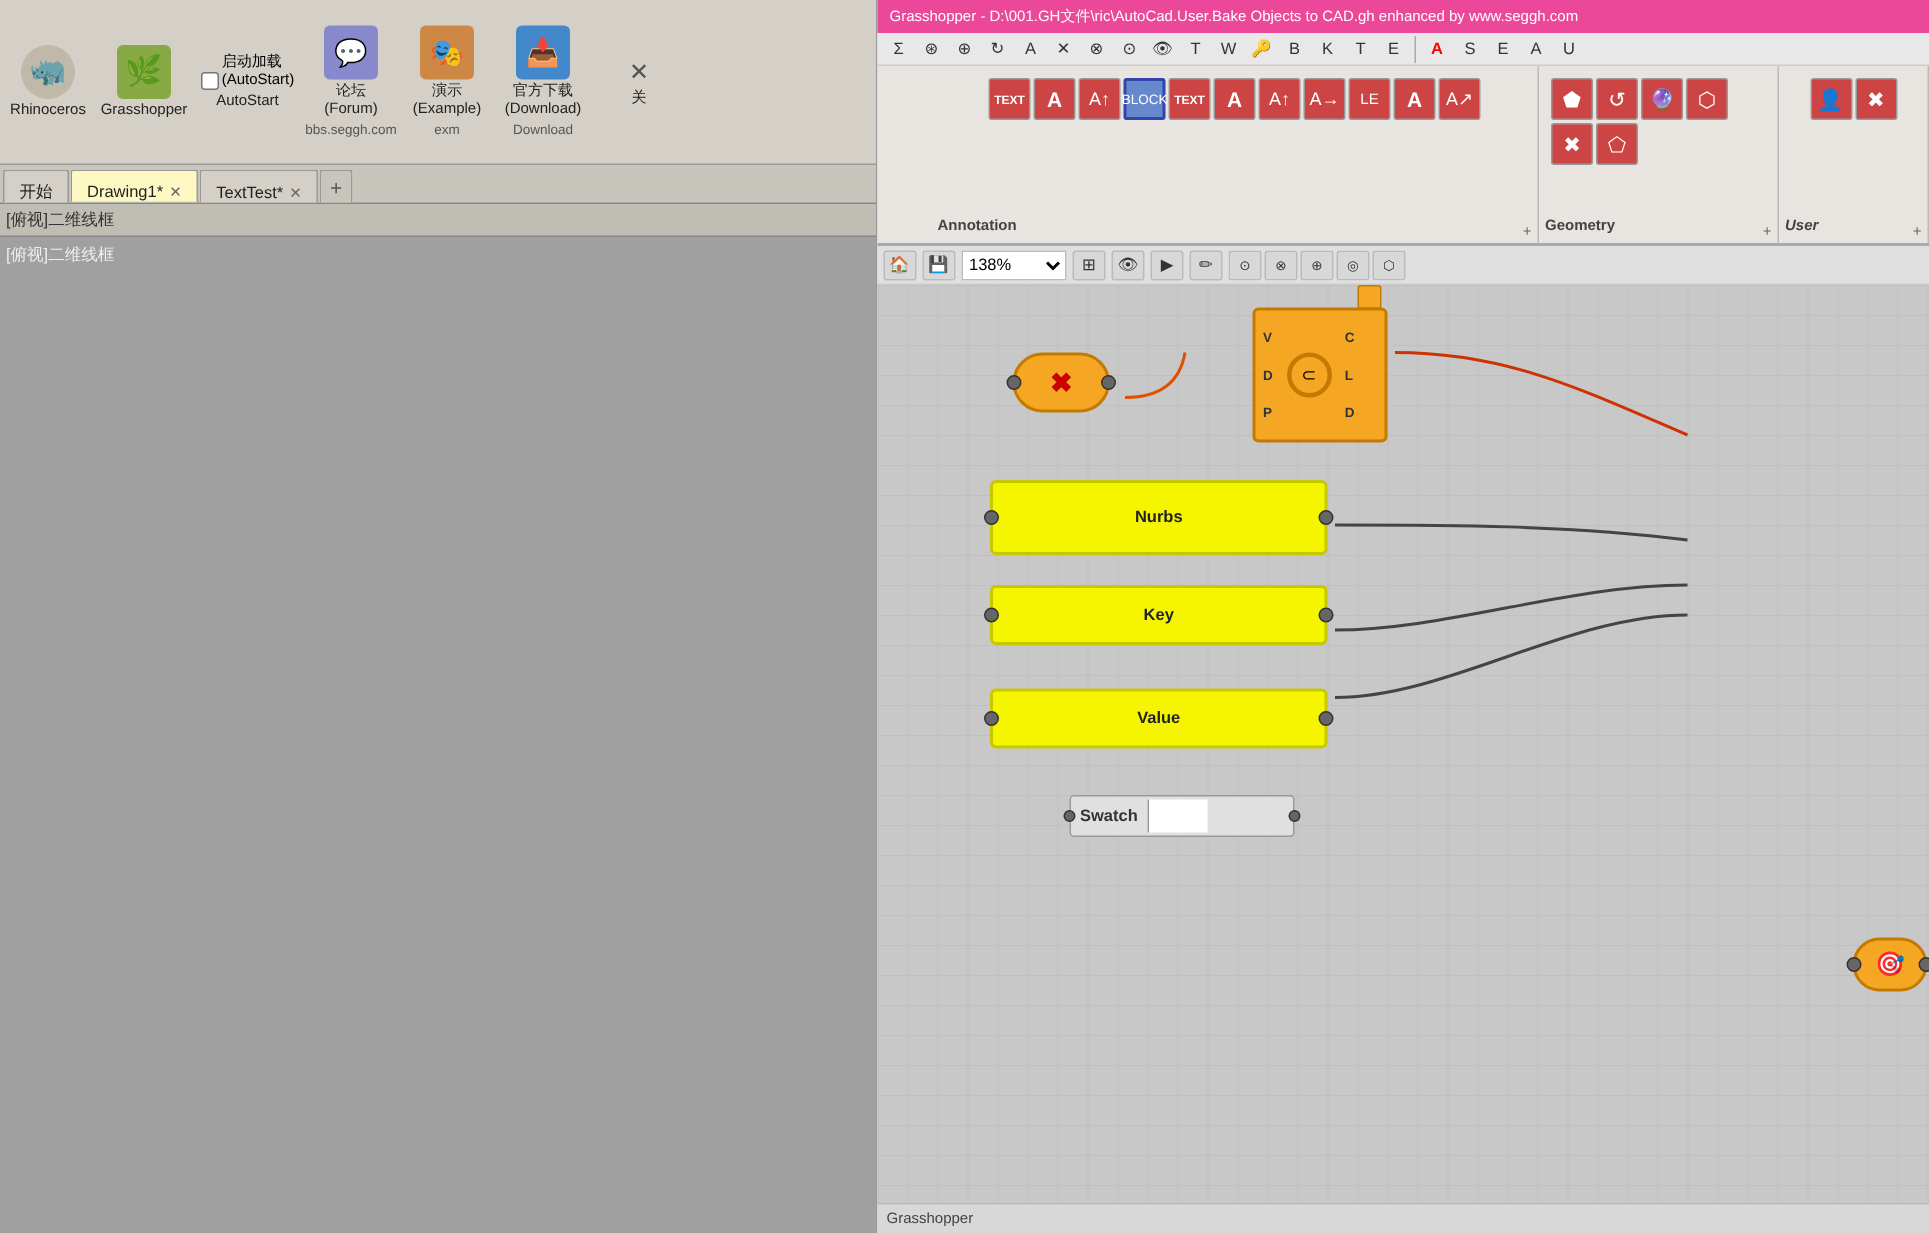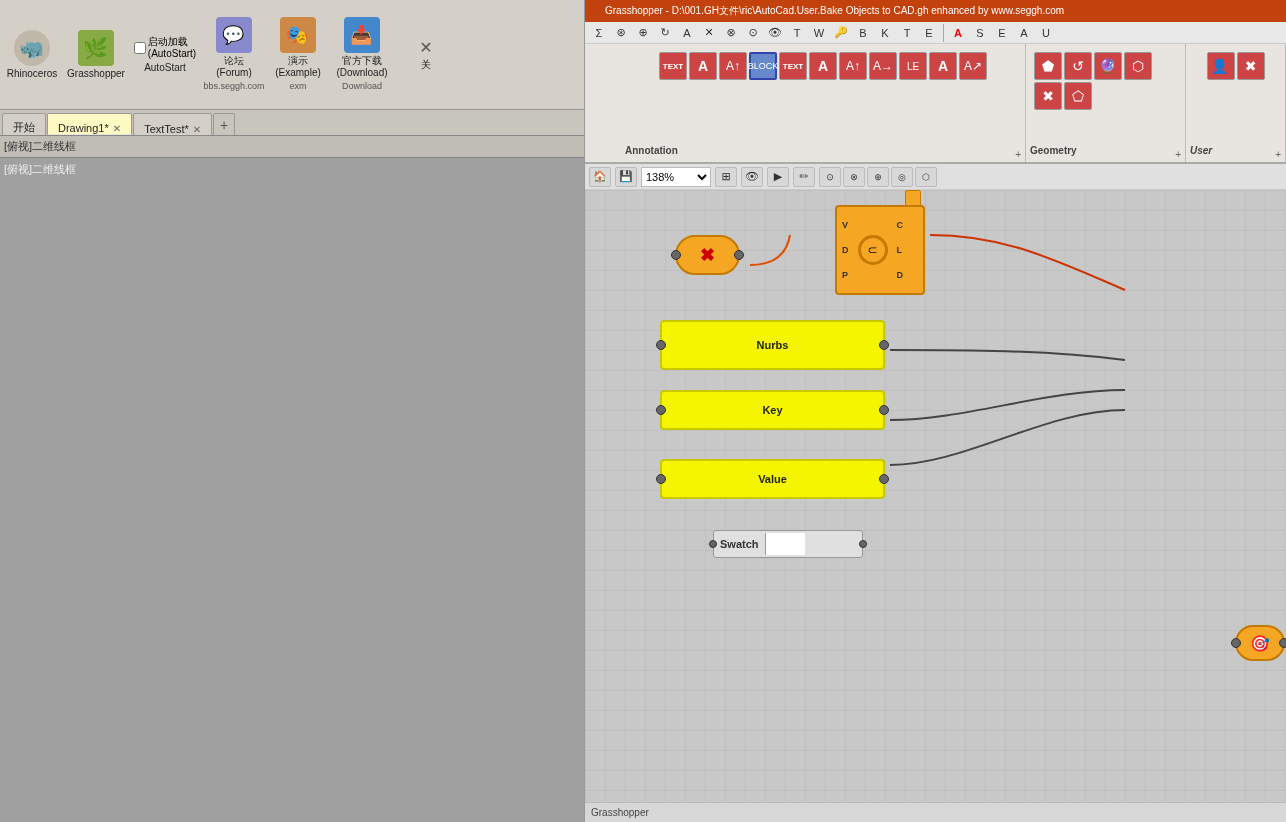--- a/index.html
+++ b/index.html
@@ -51,21 +51,21 @@
       display: flex;
       flex-direction: column;
       align-items: center;
       justify-content: center;
       width: 70px;
       min-height: 80px;
       cursor: pointer;
       padding: 4px 2px;
     }
     .autostart-check {
-      display: flex; align-items: center; gap: 2px; font-size: 10px;
+      display: flex; align-items: flex-end; gap: 2px; font-size: 10px;
     }
 
     
     #tab-bar {
       height: 26px;
       background: #c8c5bc;
       border-bottom: 1px solid #888;
       display: flex;
       align-items: flex-end;
       padding-left: 2px;
@@ -123,26 +123,26 @@
       left: 585px; top: 0;
       width: 701px; height: 822px;
       background: #f0f0f0;
       display: flex;
       flex-direction: column;
     }
 
     
     #gh-titlebar {
       height: 22px;
-      background: #c2410c;
+      background: #ec4899;
       color: #fff;
       font-size: 11px;
       display: flex;
       align-items: center;
-      padding: 0 20px;
+      padding: 0 8px;
     }
 
     
     #gh-menubar {
       height: 22px;
       background: #f0f0f0;
       border-bottom: 1px solid #ccc;
       display: flex;
       align-items: center;
       padding: 0 4px;

